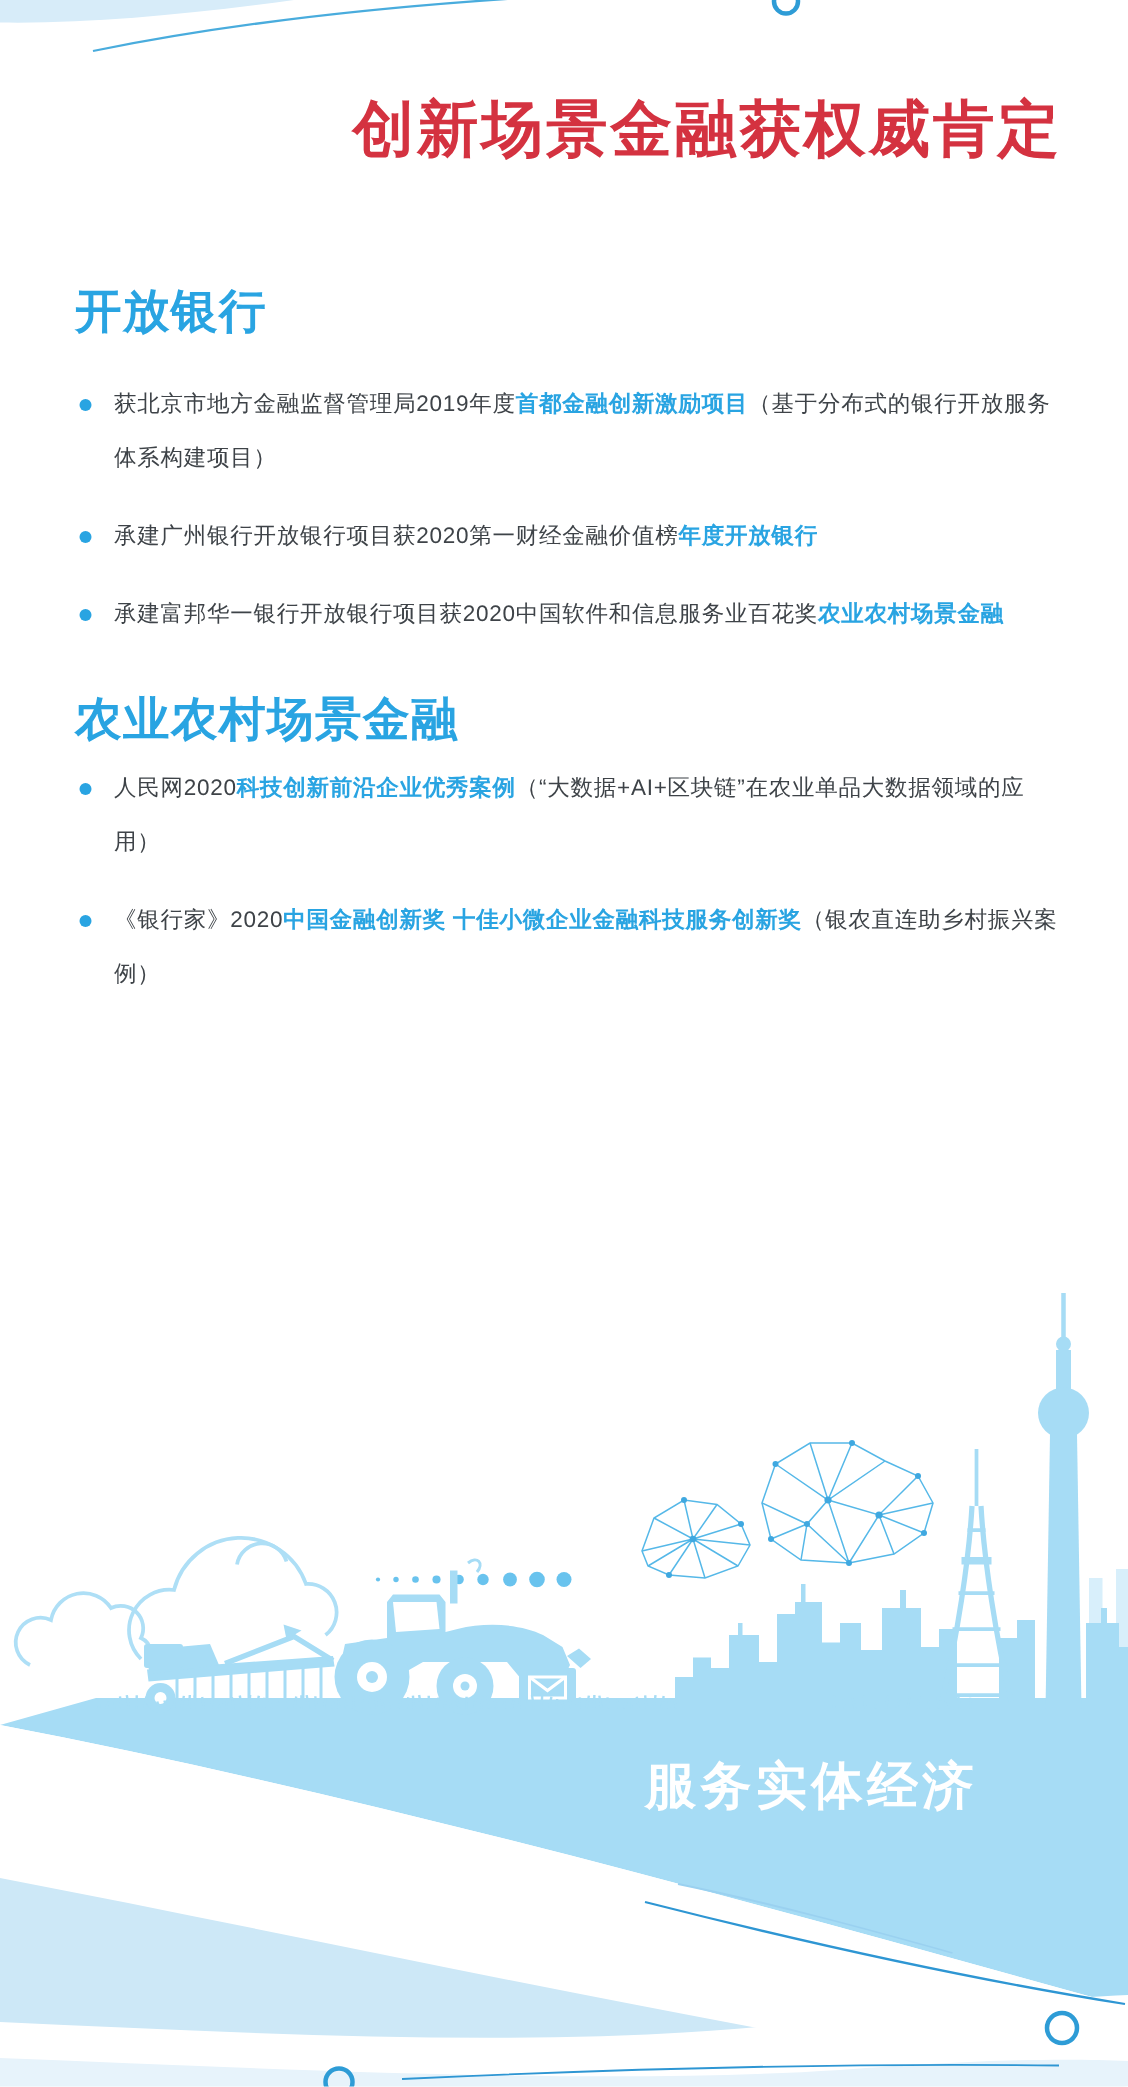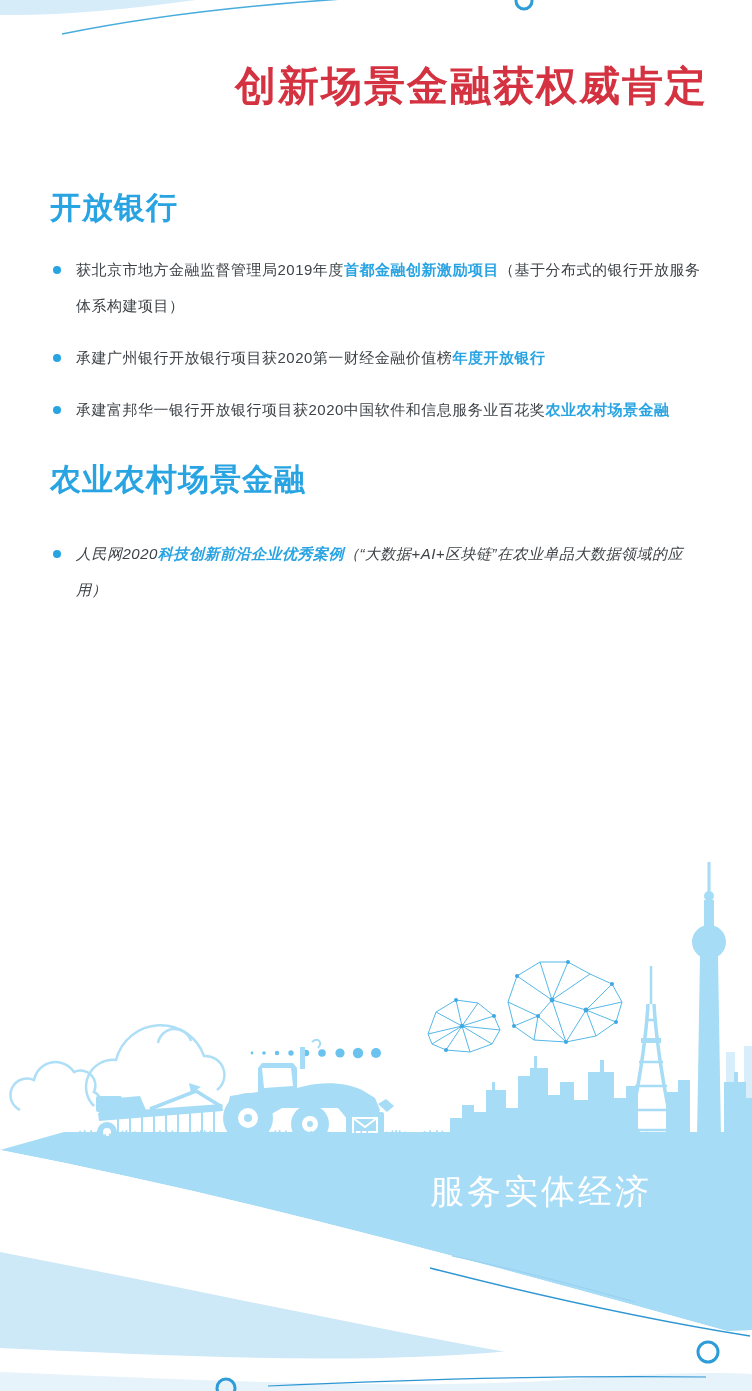--- a/index.html
+++ b/index.html
@@ -27,34 +27,34 @@
     letter-spacing:2px;line-height:48px;
   }
   .section{margin-top:0;}
   .section-heading{
     font-size:31px;font-weight:bold;color:var(--blue);
     line-height:40px;letter-spacing:1px;
   }
   .sec1 .section-heading{margin-top:78px;}
   .sec2 .section-heading{margin-top:32px;}
   ul.awards{list-style:none;margin-top:24px;}
-  .sec2 ul.awards{margin-top:36px;font-style:italic;}
+  .sec2 ul.awards{margin-top:8px;}
   ul.awards li{
     position:relative;padding-left:26px;font-size:15px;line-height:36px;
     color:var(--body);margin-top:16px;letter-spacing:0.5px;
   }
   ul.awards li:first-child{margin-top:0;}
   ul.awards li::before{
     content:"";position:absolute;left:3px;top:14px;width:8px;height:8px;
     border-radius:50%;background:var(--blue);
   }
   .seg-b{color:var(--blue);font-weight:bold;}
   .slogan{
     position:absolute;left:430px;top:1170px;z-index:1;
-    color:#ffffff;font-size:34px;font-weight:normal;letter-spacing:3px;
+    color:#ffffff;font-size:34px;font-weight:bold;letter-spacing:3px;
     line-height:42px;white-space:nowrap;text-align:center;
   }
 </style>
 </head>
 <body>
 
 <svg class="deco" viewBox="0 0 752 1391" xmlns="http://www.w3.org/2000/svg">
 
   <path d="M0,0 L196,0 C130,9 60,16 0,15 Z" fill="#D7ECF9"></path>
 
@@ -282,17 +282,18 @@
         <li><span>获北京市地方金融监督管理局2019年度</span><span class="seg-b">首都金融创新激励项目</span><span>（基于分布式的银行开放服务体系构建项目）</span></li>
         <li><span>承建广州银行开放银行项目获2020第一财经金融价值榜</span><span class="seg-b">年度开放银行</span></li>
         <li><span>承建富邦华一银行开放银行项目获2020中国软件和信息服务业百花奖</span><span class="seg-b">农业农村场景金融</span></li>
       </ul>
   </div>
 
   <div class="section sec2">
     <h2 class="section-heading">农业农村场景金融</h2>
     <ul class="awards">
         <li><span>人民网2020</span><span class="seg-b">科技创新前沿企业优秀案例</span><span>（“大数据+AI+区块链”在农业单品大数据领域的应用）</span></li>
+        <li><span>《银行家》2020</span><span class="seg-b">中国金融创新奖 十佳小微企业金融科技服务创新奖</span><span>（银农直连助乡村振兴案例）</span></li>
       </ul>
   </div>
 </div>
 
 <div class="slogan">服务实体经济</div>
 
 </body></html>

